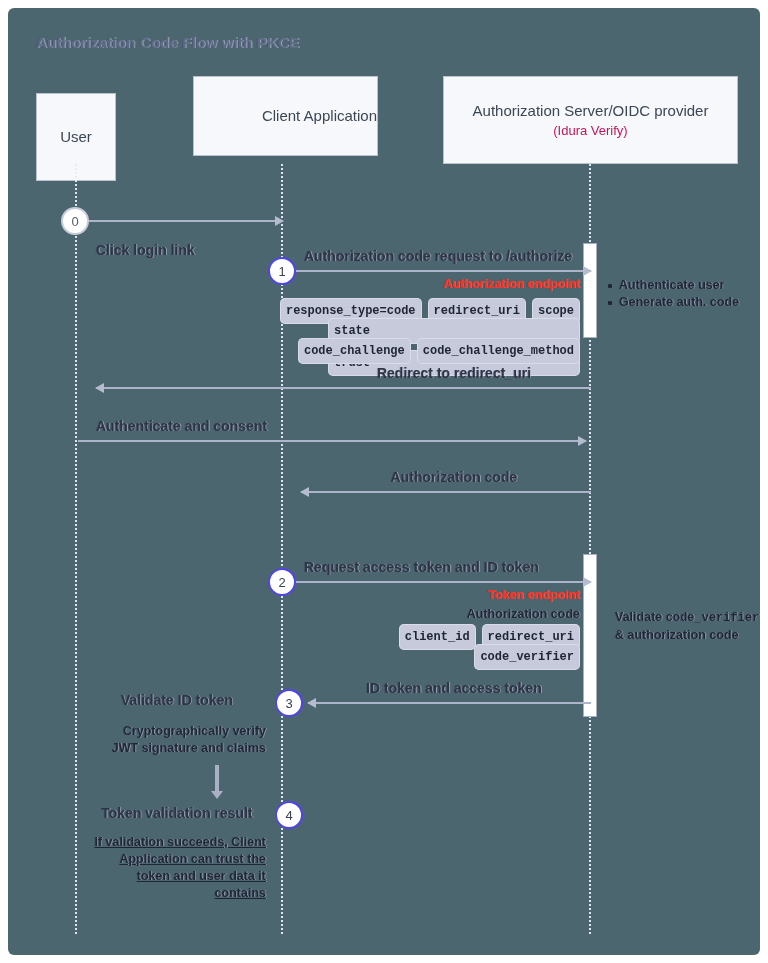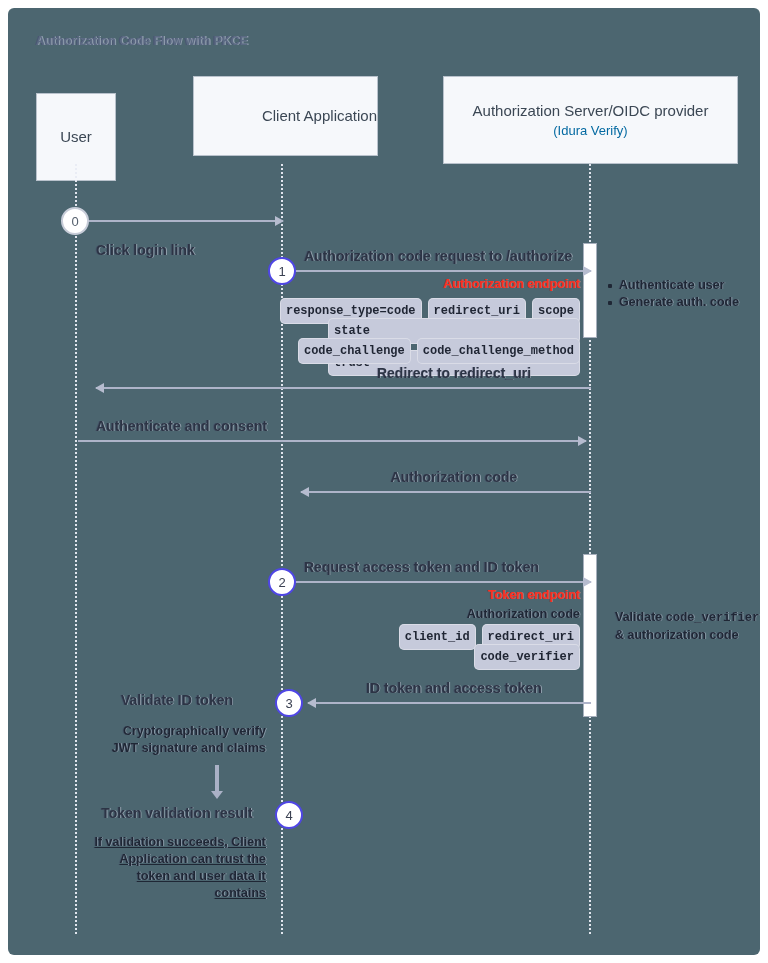--- a/index.html
+++ b/index.html
@@ -14,42 +14,42 @@
     width:752px;height:947px;
     background:#4c6670;
     border-radius:6px;
     overflow:hidden;
   }
   .abs{position:absolute;}
 
   
   #title{
     left:28px;top:26px;
-    font-size:12px;font-weight:700;
+    font-size:15px;font-weight:700;
     color:#5d6b85;
     letter-spacing:.2px;
     text-shadow:1.2px 0 0 rgba(210,214,232,.55), -1.2px 0 0 rgba(74,66,120,.45);
     opacity:.92;
     white-space:nowrap;
   }
 
   
   .actor{
     background:#f6f8fb;
     border:1px solid #b9c2cc;
     box-sizing:border-box;
     display:flex;flex-direction:column;
     align-items:center;justify-content:center;
     text-align:center;
   }
   .actor .name{
     color:#3b4754;font-size:15px;line-height:20px;
   }
   .actor .sub{
-    color:#0369a1;font-size:13px;line-height:19px;
+    color:#be185d;font-size:13px;line-height:19px;
   }
 
   
   .lifeline{
     width:0;border-left:2px dotted #e9edf5;
     opacity:.95;
   }
 
   
   .activation{

